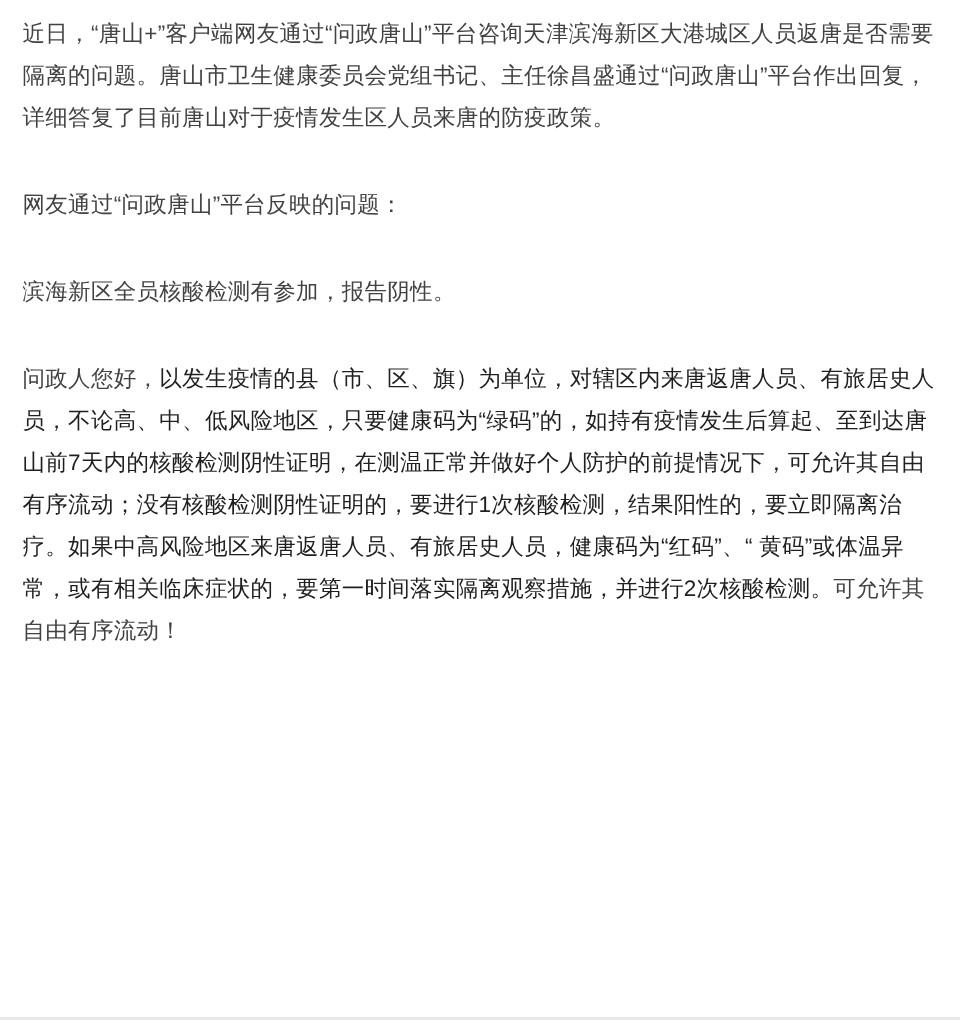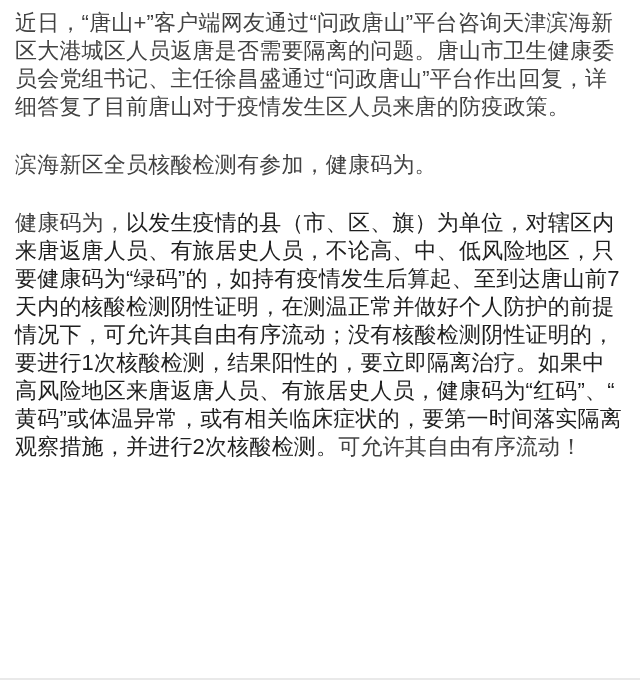--- a/index.html
+++ b/index.html
@@ -9,21 +9,21 @@
   body {
     width: 640px;
     height: 681px;
     background: var(--bg-color, #ffffff);
     overflow: hidden;
     position: relative;
     font-family: "Liberation Sans", sans-serif;
   }
   .article {
     padding: 9px 15px 0 15px;
-    font-size: 22px;
+    font-size: 15px;
     line-height: 28px;
     color: var(--text-color, #424242);
     text-align: left;
     letter-spacing: 0.2px;
   }
   .article p {
     margin: 0 0 30px 0;
     word-break: break-all;
   }
   .article strong {
@@ -37,17 +37,18 @@
     width: 100%;
     height: 2px;
     background: var(--divider-color, #e9e9e9);
   }
 </style>
 </head>
 <body style="--bg-color: #ffffff; --text-color: #424242; --bold-color: #1f1f1f; --divider-color: #e9e9e9;">
 
 <div class="article">
     <p><span>近日，“唐山+”客户端网友通过“问政唐山”平台咨询天津滨海新区大港城区人员返唐是否需要隔离的问题。唐山市卫生健康委员会党组书记、主任徐昌盛通过“问政唐山”平台作出回复，详细答复了目前唐山对于疫情发生区人员来唐的防疫政策。</span></p>
-    <p><span>滨海新区全员核酸检测有参加，健康码为。</span></p>
-    <p><span>健康码为，</span><strong>以发生疫情的县（市、区、旗）为单位，对辖区内来唐返唐人员、有旅居史人员，不论高、中、低风险地区，只要健康码为“绿码”的，如持有疫情发生后算起、至到达唐山前7天内的核酸检测阴性证明，在测温正常并做好个人防护的前提情况下，可允许其自由有序流动；没有核酸检测阴性证明的，要进行1次核酸检测，结果阳性的，要立即隔离治疗。如果中高风险地区来唐返唐人员、有旅居史人员，健康码为“红码”、“ 黄码”或体温异常，或有相关临床症状的，要第一时间落实隔离观察措施，并进行2次核酸检测。</strong><span>可允许其自由有序流动！</span></p>
+    <p><span>网友通过“问政唐山”平台反映的问题：</span></p>
+    <p><span>滨海新区全员核酸检测有参加，报告阴性。</span></p>
+    <p><span>问政人您好，</span><strong>以发生疫情的县（市、区、旗）为单位，对辖区内来唐返唐人员、有旅居史人员，不论高、中、低风险地区，只要健康码为“绿码”的，如持有疫情发生后算起、至到达唐山前7天内的核酸检测阴性证明，在测温正常并做好个人防护的前提情况下，可允许其自由有序流动；没有核酸检测阴性证明的，要进行1次核酸检测，结果阳性的，要立即隔离治疗。如果中高风险地区来唐返唐人员、有旅居史人员，健康码为“红码”、“ 黄码”或体温异常，或有相关临床症状的，要第一时间落实隔离观察措施，并进行2次核酸检测。</strong><span>可允许其自由有序流动！</span></p>
   </div>
 
 <div class="bottom-divider"></div>
 
 </body></html>

